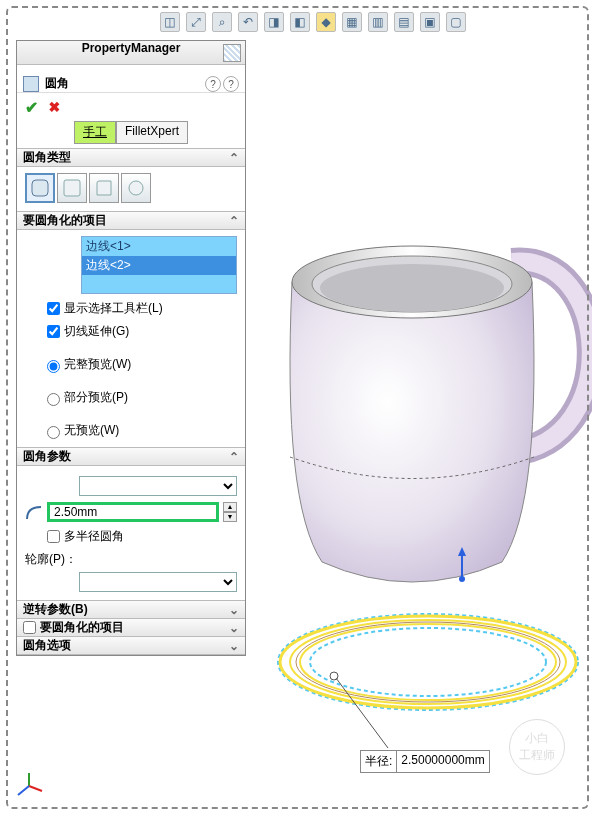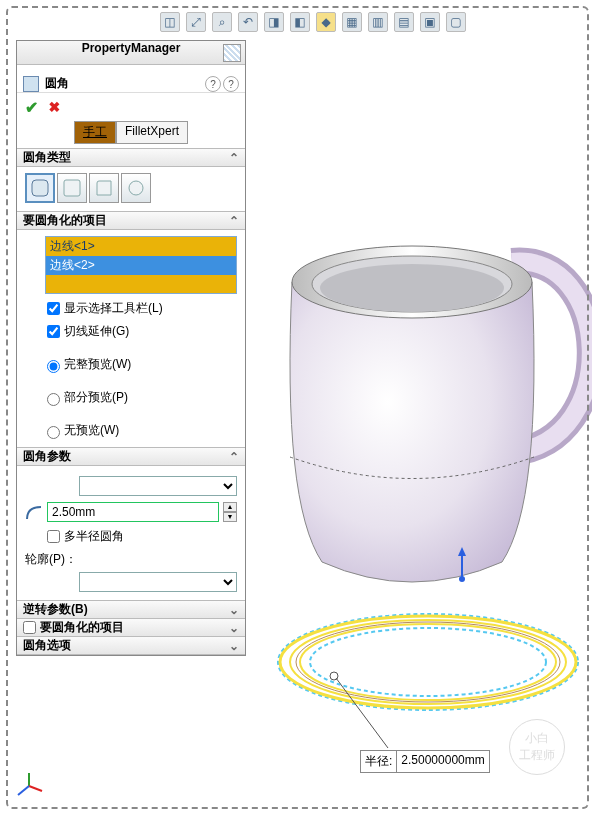--- a/index.html
+++ b/index.html
@@ -12,40 +12,40 @@
   .pm-pin { position: absolute; right: 4px; top: 3px; width: 18px; height: 18px; border: 1px solid #999; background: repeating-linear-gradient(45deg,#cde,#cde 2px,#fff 2px,#fff 4px); }
   .feature-row { height: 28px; display: flex; align-items: flex-end; padding: 0 6px; border-bottom: 1px solid #ddd; gap: 6px; }
   .feature-row .cube { width: 16px; height: 16px; background: #d0e2f0; border: 1px solid #6a8ab0; }
   .feature-row .help { margin-left: auto; display: flex; gap: 2px; }
   .help span { width: 16px; height: 16px; border: 1px solid #aaa; border-radius: 8px; font-size: 10px; display: flex; align-items: center; justify-content: center; color: #555; }
   .ok-cancel { height: 28px; display: flex; align-items: center; padding: 0 8px; gap: 10px; }
   .chk { color: #2e9b2e; font-size: 16px; font-weight: bold; }
   .xx { color: #d22; font-size: 14px; font-weight: bold; }
   .tab-row { display: flex; justify-content: center; gap: 0; margin-bottom: 4px; }
   .tab { border: 1px solid #999; padding: 2px 8px; background: #f4f4f4; }
-  .tab.active { background: #a16207; text-decoration: underline; }
+  .tab.active { background: #bef264; text-decoration: underline; }
   .section-head { background: linear-gradient(#fafafa,#e6e6e6); border-top: 1px solid #bbb; border-bottom: 1px solid #bbb; padding: 0 6px; font-weight: bold; display: flex; align-items: center; }
   .section-head .chev { margin-left: auto; color: #666; }
   .section-body { padding: 6px 8px 8px 8px; }
   .type-icons { display: flex; gap: 2px; }
   .type-icons .tico { width: 30px; height: 30px; border: 1px solid #999; background: linear-gradient(#fff,#dfe6ea); display: flex; align-items: center; justify-content: center; }
   .type-icons .tico.sel { border: 2px solid #5a8fbf; background: #e6f0fa; }
   .type-icons svg { width: 22px; height: 22px; }
   .sel-row { display: flex; gap: 4px; align-items: flex-start; }
-  .sel-list { flex: 1; border: 1px solid #7faad6; height: 58px; background: #eab308; overflow: hidden; }
+  .sel-list { flex: 1; border: 1px solid #7faad6; height: 58px; background: #7dd3fc; overflow: hidden; margin-left: 36px; }
   .sel-list .item { padding: 1px 4px; color: #1a3d6a; }
   .sel-list .item.hl { background: #3d90e0; color: #fff; }
   .chk-row { margin-top: 6px; display: flex; align-items: center; gap: 4px; padding-left: 22px; }
   .chk-row input { margin: 0; }
   .rad-row { margin-top: 16px; display: flex; align-items: flex-end; gap: 4px; padding-left: 22px; }
   .param-row { display: flex; align-items: center; gap: 4px; margin-top: 4px; }
   .param-row select, .param-row .spin { flex: 1; border: 1px solid #8aa; padding: 9px 2px; height: 20px; background: #fff; margin-left: 32px; }
   .spin-wrap { display: flex; align-items: center; gap: 4px; }
   .spin-wrap .ico { width: 18px; height: 18px; }
-  .spin-wrap input { flex: 1; border: 1px solid #22c55e; padding: 1px 4px; height: 20px; }
+  .spin-wrap input { flex: 1; border: 3px solid #22c55e; padding: 1px 4px; height: 20px; }
   .spin-btns { display: flex; flex-direction: column; }
   .spin-btns span { width: 14px; height: 10px; border: 1px solid #999; font-size: 7px; text-align: center; line-height: 7px; background: #eee; }
   .lbl { font-size: 12px; }
   .viewport { position: absolute; inset: 12px; background: #fff; z-index: 5; }
   .mug-area { position: absolute; top: 70px; left: 250px; width: 330px; height: 520px; }
   .callout { position: absolute; top: 750px; left: 360px; z-index: 25; display: flex; border: 1px solid #888; background: #fff; }
   .callout div { padding: 2px 4px; border-right: 1px solid #888; }
   .callout div:last-child { border-right: none; }
   .leader { position: absolute; z-index: 22; }
   .triad { position: absolute; bottom: 14px; left: 14px; width: 30px; height: 30px; z-index: 25; }

